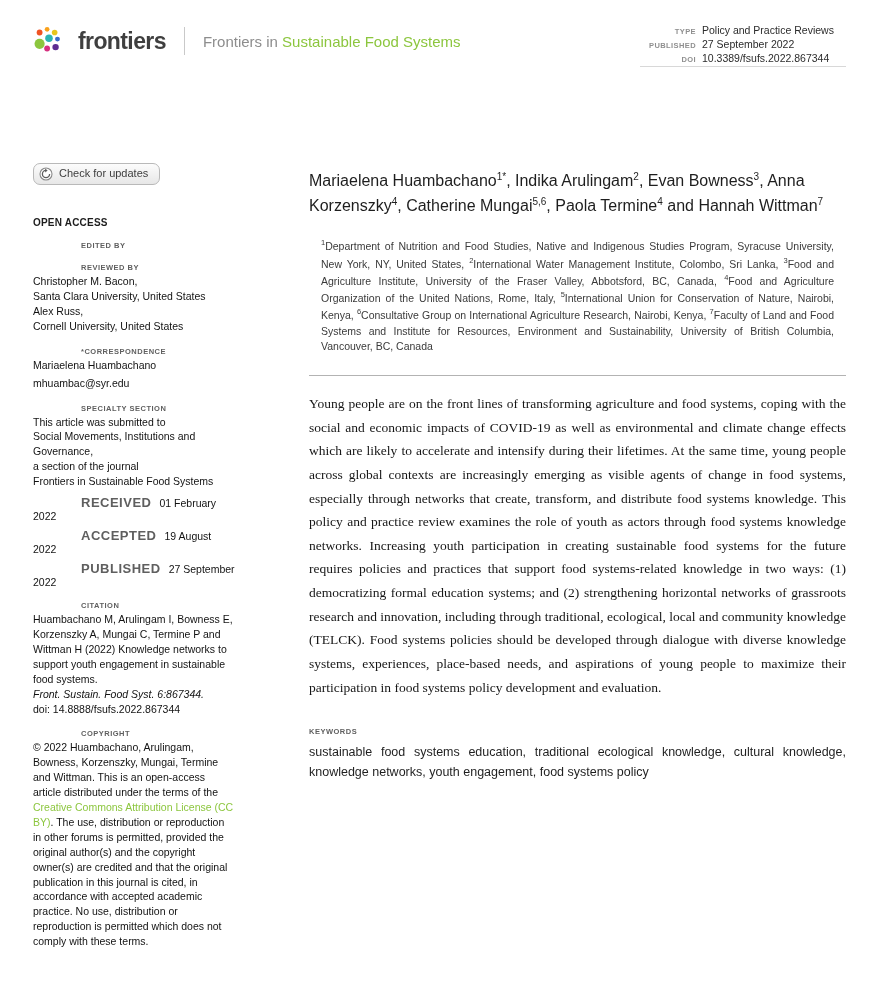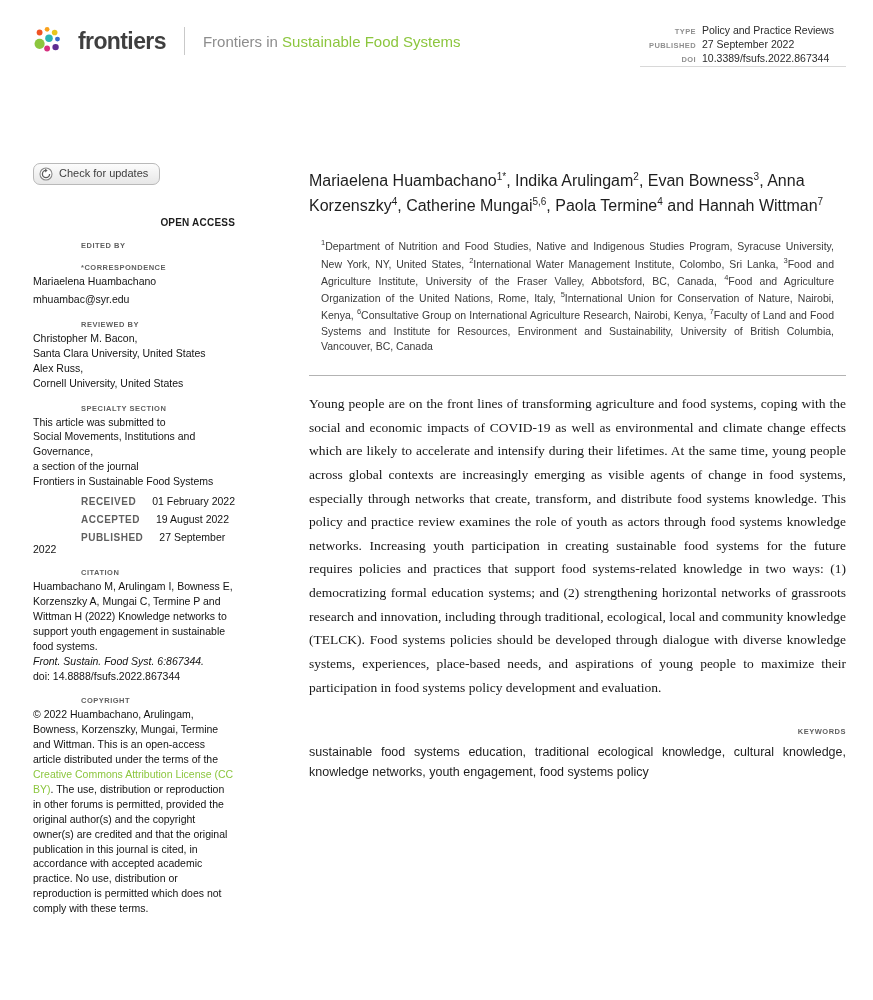--- a/index.html
+++ b/index.html
@@ -25,39 +25,39 @@
   .meta-value{font-size:10.5px;color:#2c2c2c;}
 
   
   .content{display:flex;padding:0 27px 0 33px;margin-top:96px;gap:74px;}
   aside{width:202px;flex:none;}
   main{width:537px;flex:none;}
 
   
   .check-btn{display:inline-flex;align-items:flex-start;gap:6px;background:linear-gradient(#fcfcfc,#e7e7e7);
     border:1px solid #b9b9b9;border-radius:7px;padding:3px 11px 3px 5px;font-size:11px;color:#3d3d3d;cursor:pointer;}
-  .open-access{margin-top:32px;font-size:10px;font-weight:700;letter-spacing:.2px;color:#1d1d1d;text-align:right;}
+  .open-access{margin-top:32px;font-size:10px;font-weight:700;letter-spacing:.2px;color:#1d1d1d;}
   .side-section{margin-top:13px;}
   .side-label{font-size:7.5px;font-weight:700;color:var(--label-gray);letter-spacing:.5px;margin-bottom:2px;padding-left:48px;}
   .side-text{font-size:10.5px;line-height:1.42;color:#121212;white-space:pre-line;margin:0;}
   .inline-row{margin-top:6px;font-size:10.5px;color:#121212;}
-  .inline-row .side-label{display:inline;margin-right:16px;font-size:10px;}
+  .inline-row .side-label{display:inline;margin-right:8px;font-size:13px;}
   .email-link{color:#121212;text-decoration:none;}
   .cite-journal{display:block;font-style:italic;}
   .cc-link{color:var(--green);text-decoration:none;cursor:pointer;}
 
   
   h1.title{font-size:30px;line-height:1.28;font-weight:600;color:#111;margin:0 0 24px 0;max-width:495px;letter-spacing:-0.2px;}
   .authors{font-size:16px;font-weight:500;color:#1e1e1e;line-height:1.55;margin:6px 0 18px 0;max-width:520px;}
   .authors sup{font-size:10px;}
   .affiliations{font-size:10.5px;color:#3a3a3a;line-height:1.5;text-align:justify;margin:12px;}
   .affiliations sup{font-size:7.5px;}
   .abstract-rule{border:none;border-top:1px solid #b3b3b3;margin:20px 0 16px 0;}
   .abstract{font-size:13.5px;line-height:1.75;text-align:justify;color:#161616;margin:0 0 28px 0;font-family:Liberation Serif, serif;}
-  .kw-label{font-size:7.5px;font-weight:700;color:var(--label-gray);letter-spacing:.5px;margin:0 0 6px 0;text-align:right;}
+  .kw-label{font-size:7.5px;font-weight:700;color:var(--label-gray);letter-spacing:.5px;margin:0 0 6px 0;}
   .keywords{font-size:12.5px;font-weight:400;line-height:1.6;text-align:justify;color:#1f1f1f;margin:0;}
 </style>
 </head>
 <body>
 
 <div class="page">
 
   <header>
     <div class="logo-group">
       <svg width="32" height="34" viewBox="0 0 34 34">
@@ -103,31 +103,31 @@
         <span>Check for updates</span>
       </button>
 
       <div class="open-access">OPEN ACCESS</div>
 
       <div class="side-section">
         <div class="side-label">EDITED BY</div>
       </div>
 
       <div class="side-section">
-        <div class="side-label">*CORRESPONDENCE</div>
-        <p class="side-text">Mariaelena Huambachano</p>
-        <a class="email-link side-text" href="#">mhuambac@syr.edu</a>
-      </div>
-
-      <div class="side-section">
         <div class="side-label">REVIEWED BY</div>
         <p class="side-text">Christopher M. Bacon,
 Santa Clara University, United States
 Alex Russ,
 Cornell University, United States</p>
+      </div>
+
+      <div class="side-section">
+        <div class="side-label">*CORRESPONDENCE</div>
+        <p class="side-text">Mariaelena Huambachano</p>
+        <a class="email-link side-text" href="#">mhuambac@syr.edu</a>
       </div>
 
       <div class="side-section">
         <div class="side-label">SPECIALTY SECTION</div>
         <p class="side-text">This article was submitted to
 Social Movements, Institutions and
 Governance,
 a section of the journal
 Frontiers in Sustainable Food Systems</p>
       </div>

